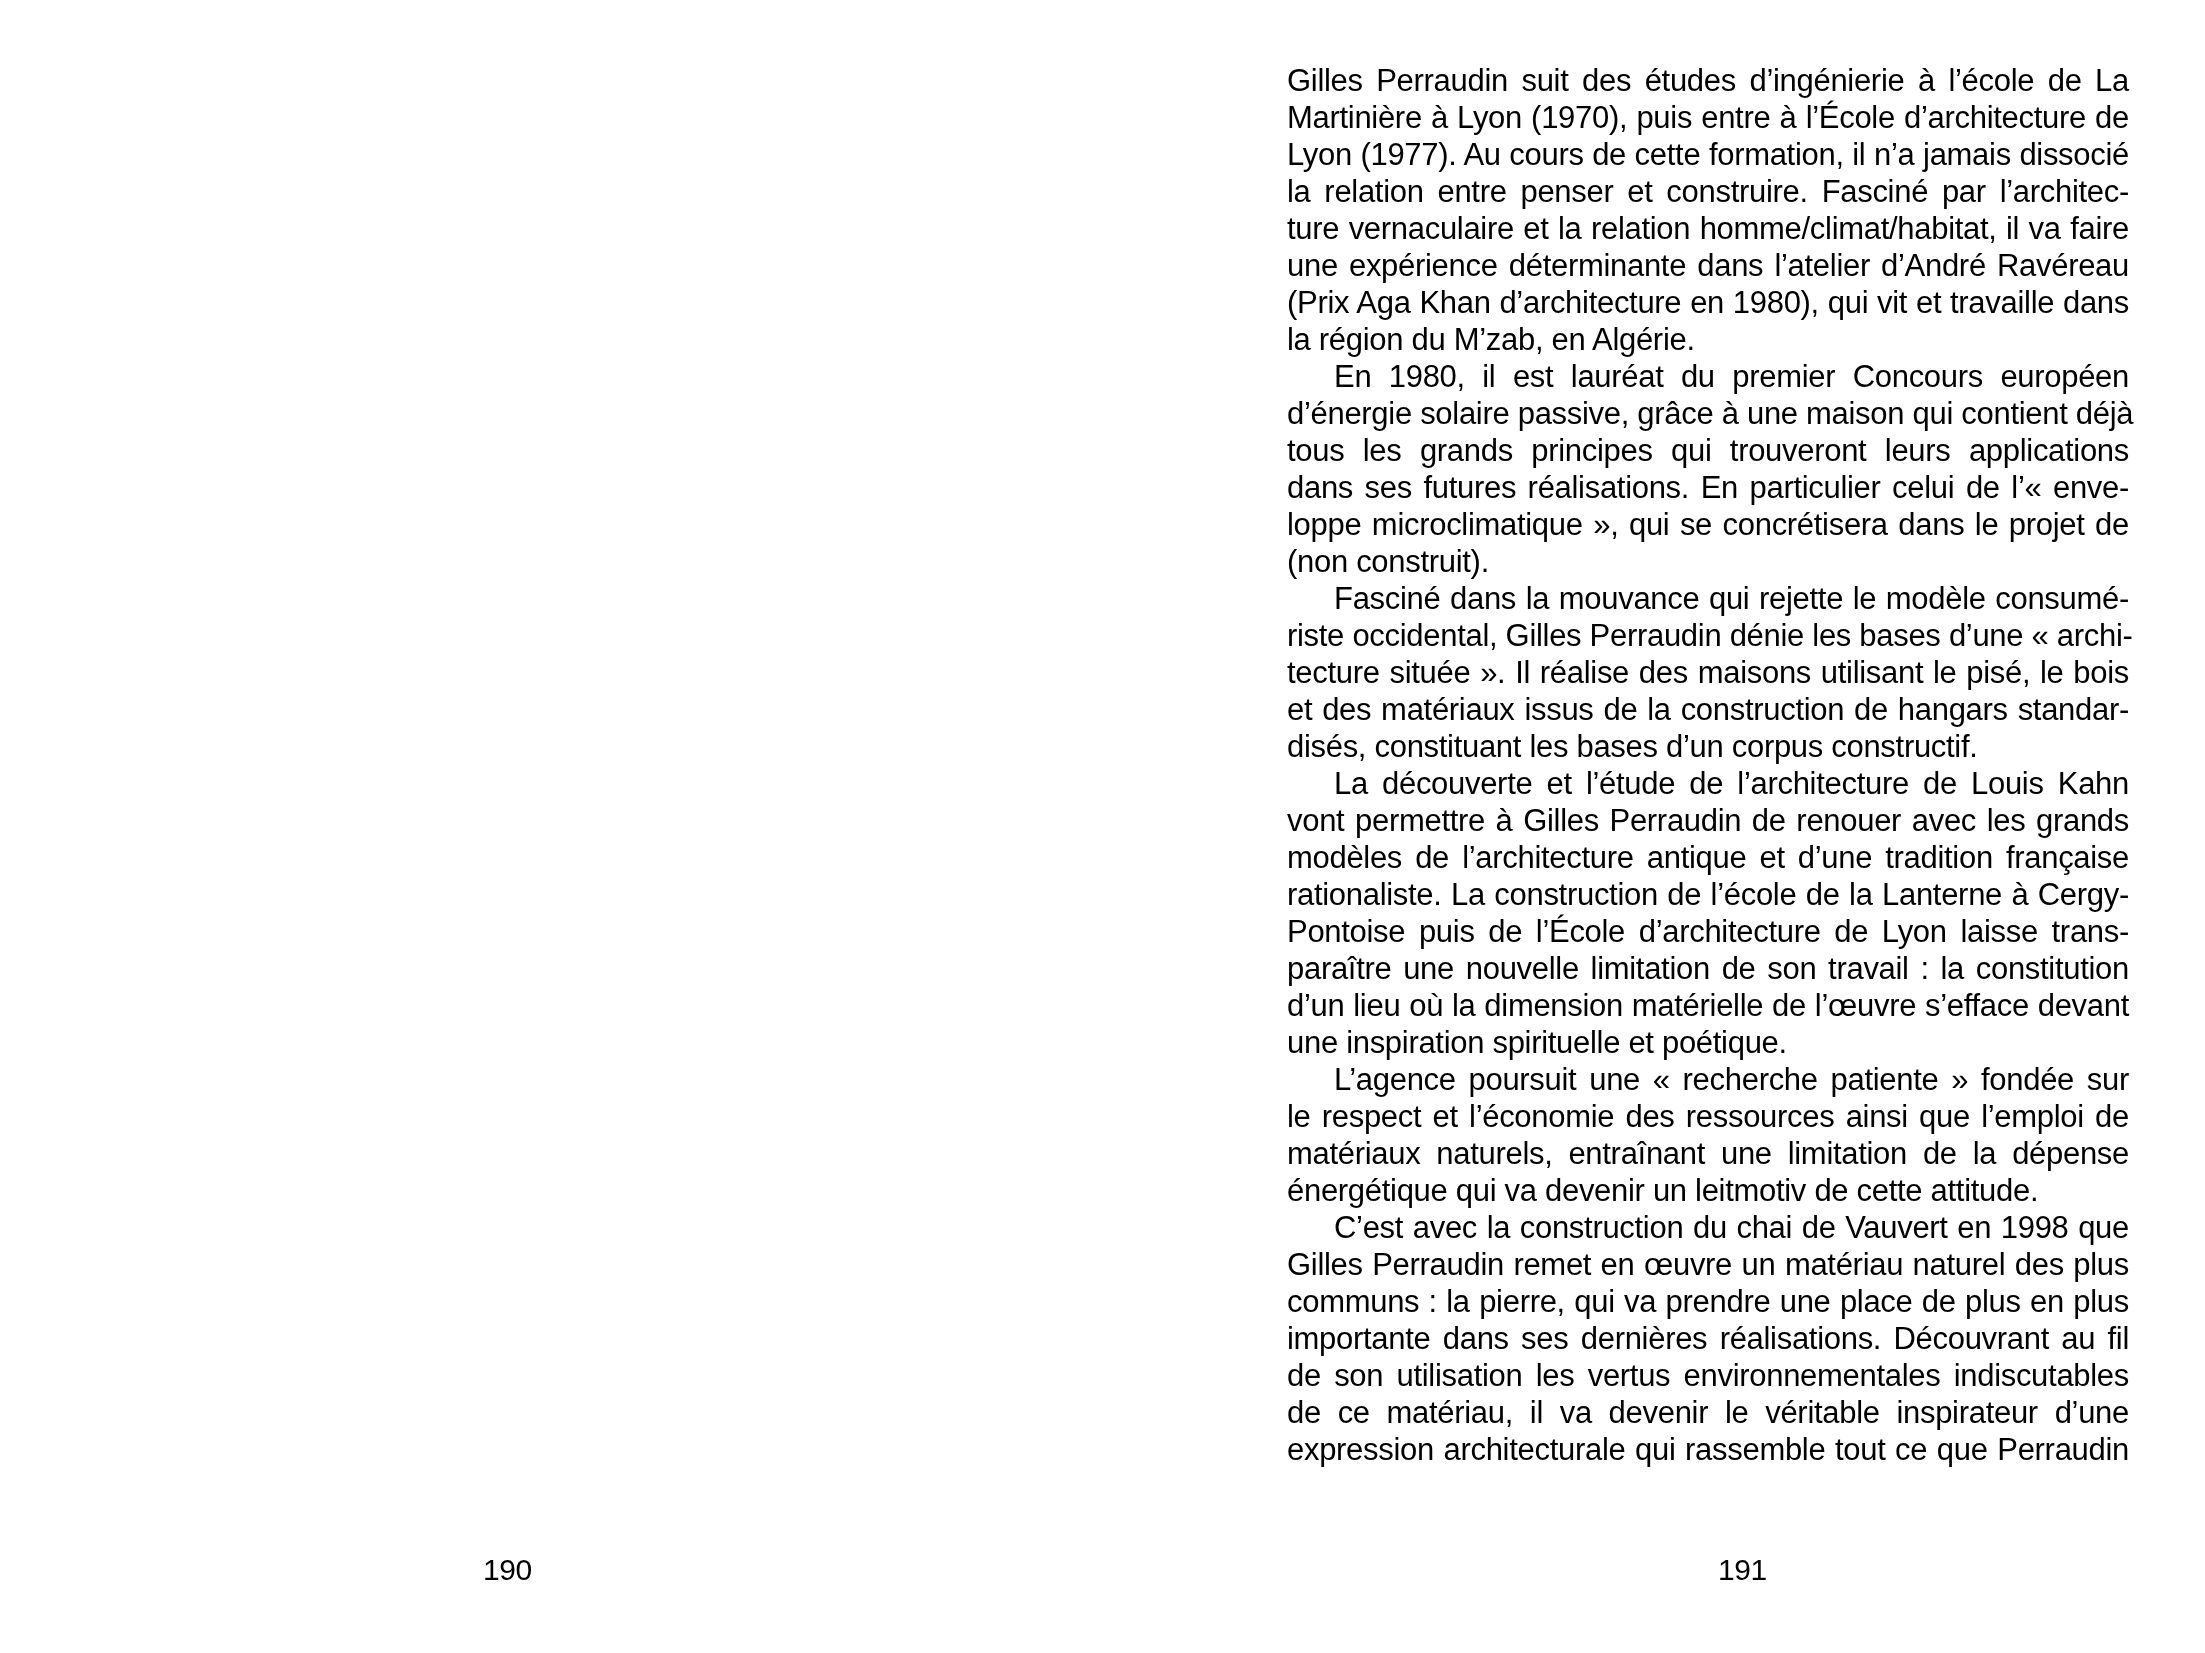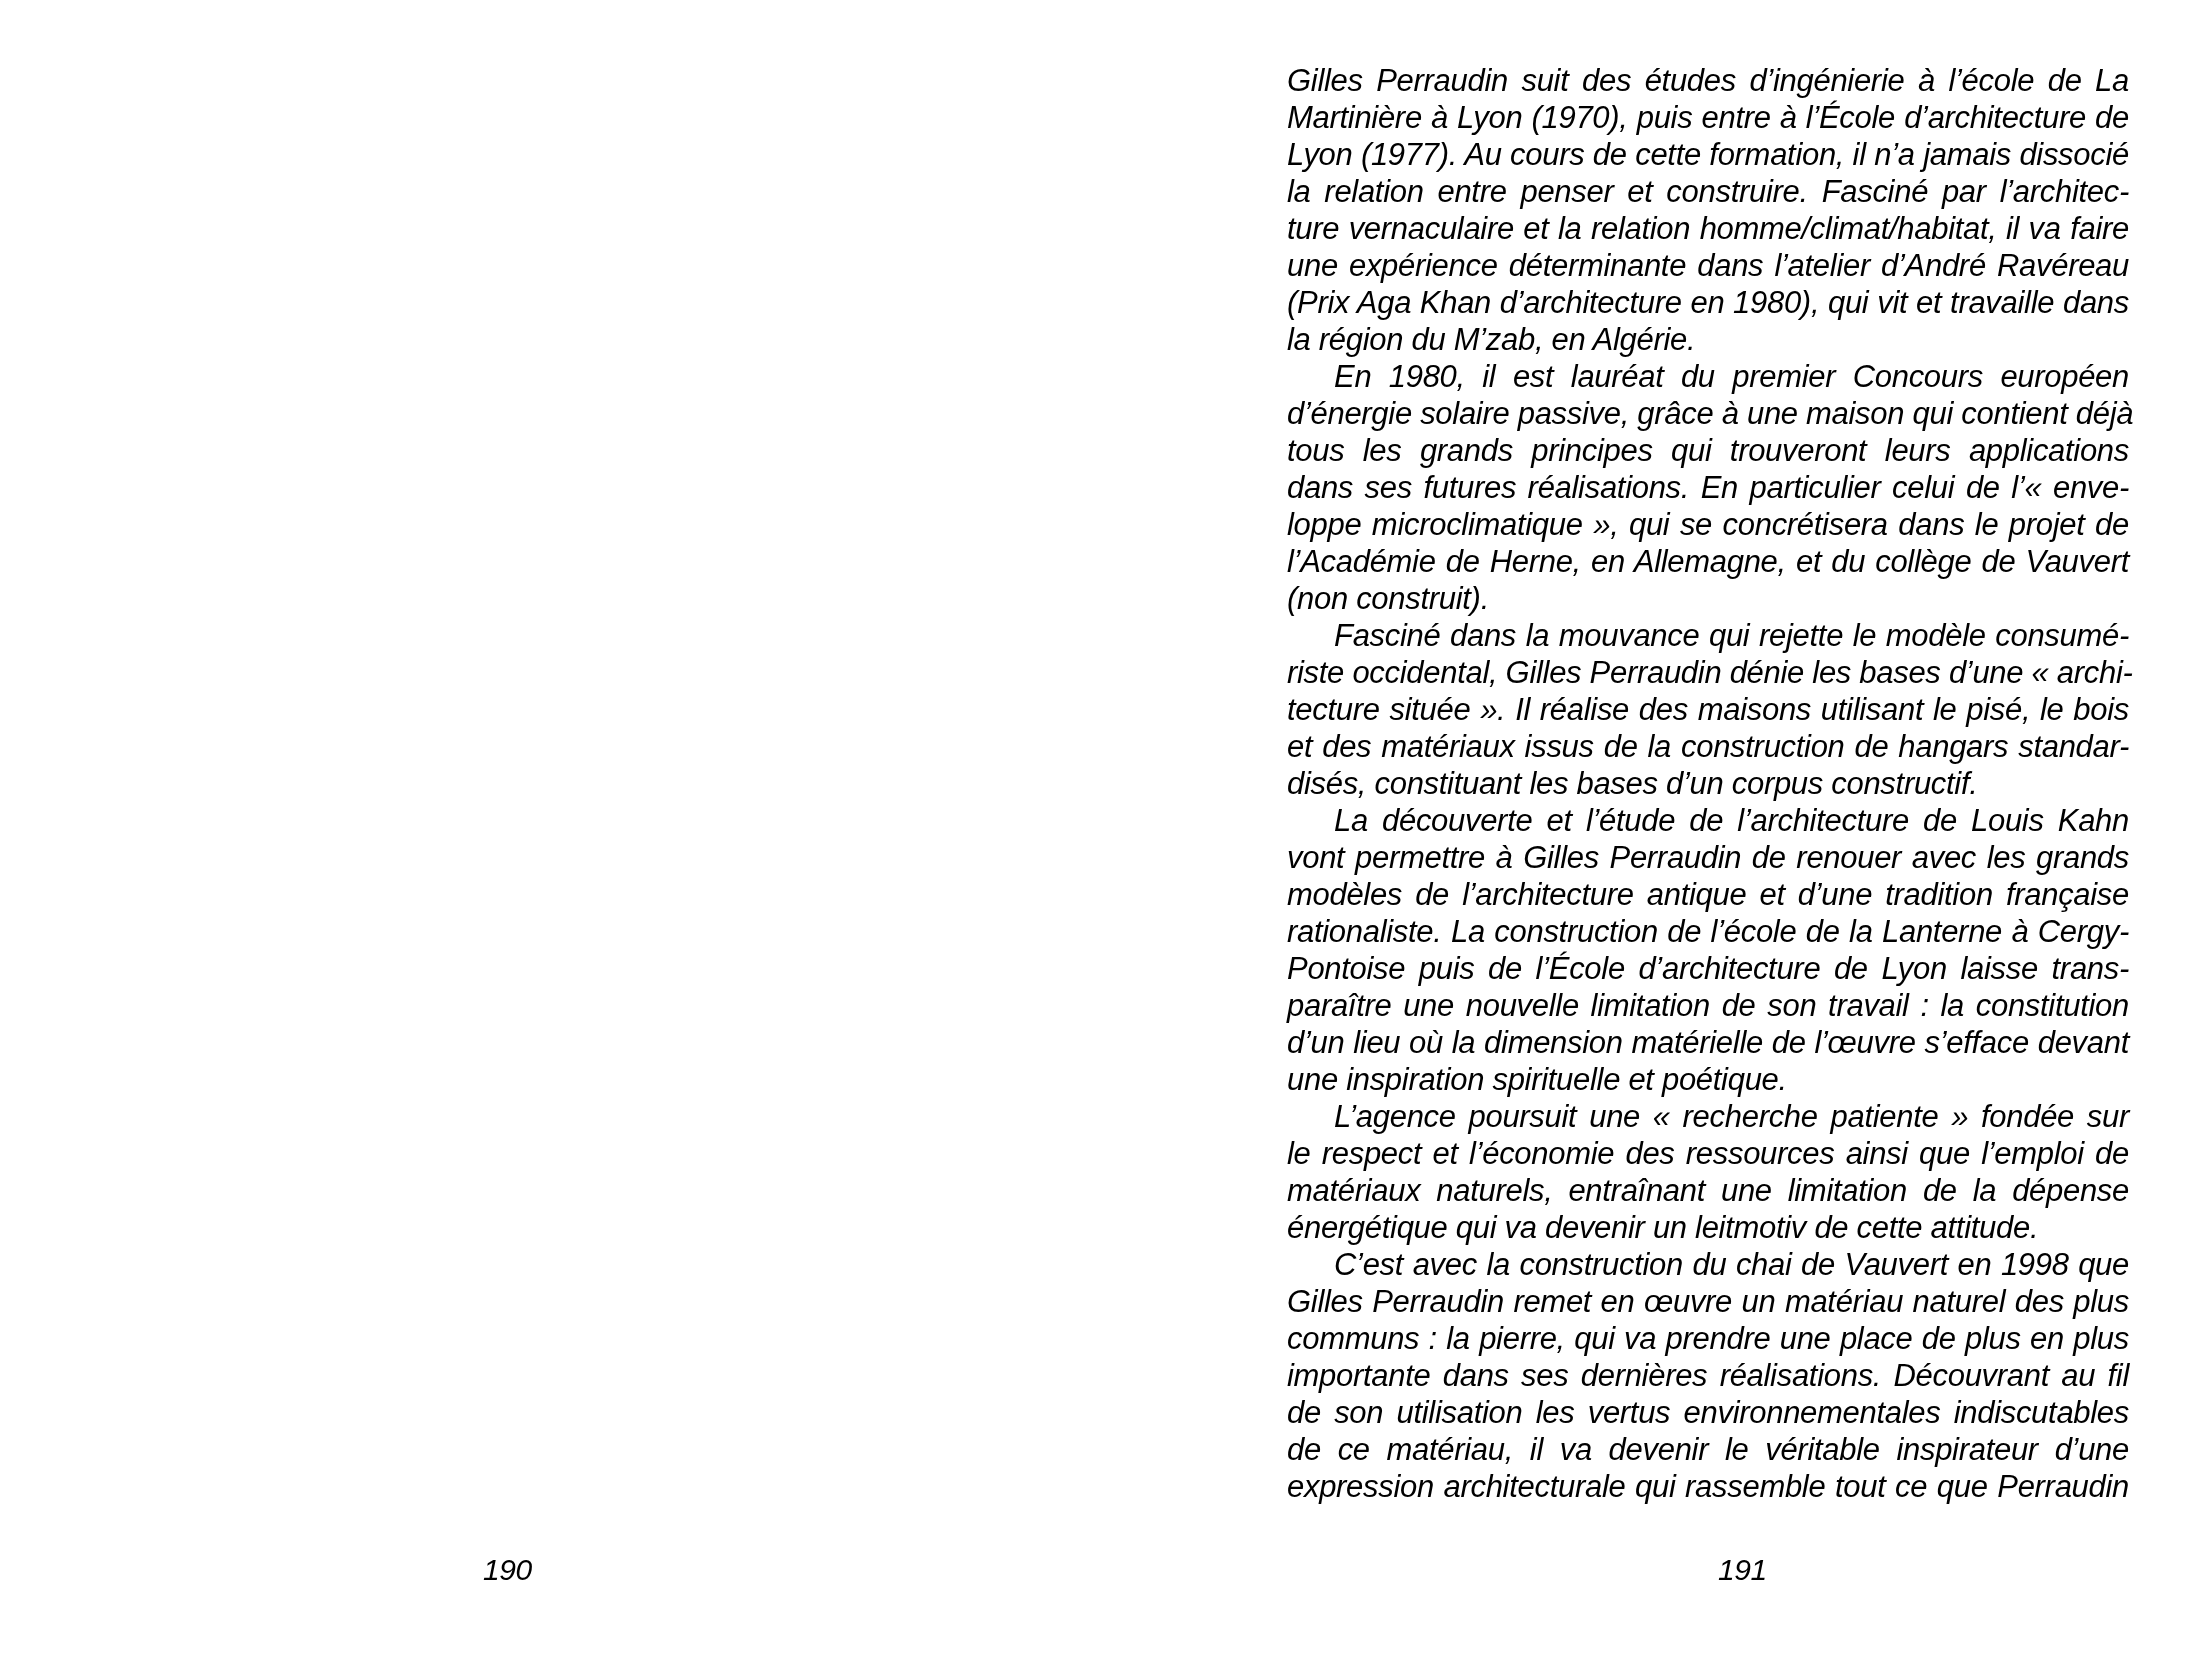--- a/index.html
+++ b/index.html
@@ -18,21 +18,20 @@
     .spread {
       position: absolute;
       left: 0; top: 0;
       width: 2205px;
       height: 1654px;
     }
     .page {
       position: absolute;
       top: 0;
       height: 1654px;
-      font-style: italic;
     }
     .page-left { left: 0; width: 1102px; }
     .page-right { left: 1102px; width: 1103px; }
 
     .text-column {
       position: absolute;
       left: 185px;          
       top: 62px;
       width: 842px;
       font-size: 31px;
@@ -87,21 +86,20 @@
         <span class="line">(Prix Aga Khan d’architecture en 1980), qui vit et travaille dans</span>
         <span class="line last">la région du M’zab, en Algérie.</span>
       </p>
 
       <p class="paragraph">
         <span class="line indent">En 1980, il est lauréat du premier Concours européen</span>
         <span class="line">d’énergie solaire passive, grâce à une maison qui contient déjà</span>
         <span class="line">tous les grands principes qui trouveront leurs applications</span>
         <span class="line">dans ses futures réalisations. En particulier celui de l’« enve-</span>
         <span class="line">loppe microclimatique », qui se concrétisera dans le projet de</span>
-        <span class="line">l’Académie de Herne, en Allemagne, et du collège de Vauvert</span>
         <span class="line last">(non construit).</span>
       </p>
 
       <p class="paragraph">
         <span class="line indent">Fasciné dans la mouvance qui rejette le modèle consumé-</span>
         <span class="line">riste occidental, Gilles Perraudin dénie les bases d’une « archi-</span>
         <span class="line">tecture située ». Il réalise des maisons utilisant le pisé, le bois</span>
         <span class="line">et des matériaux issus de la construction de hangars standar-</span>
         <span class="line last">disés, constituant les bases d’un corpus constructif.</span>
       </p>

